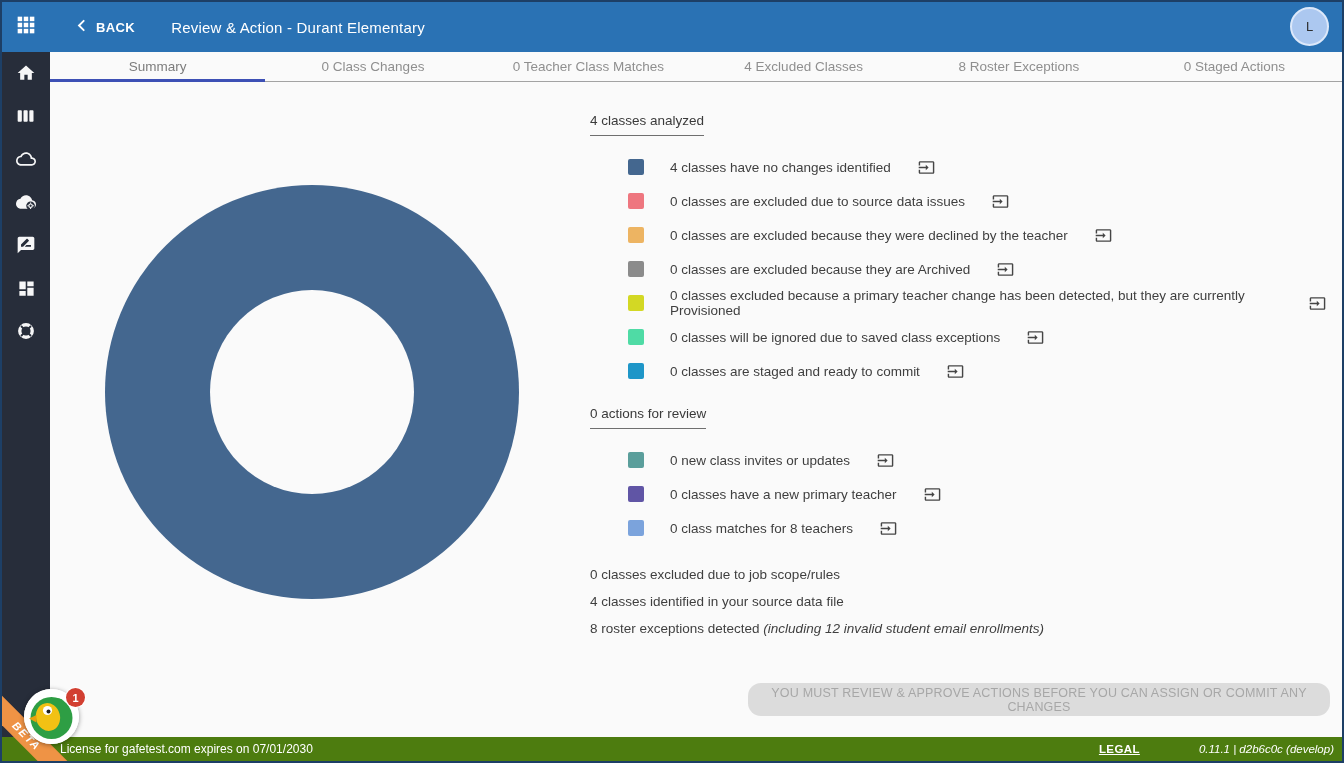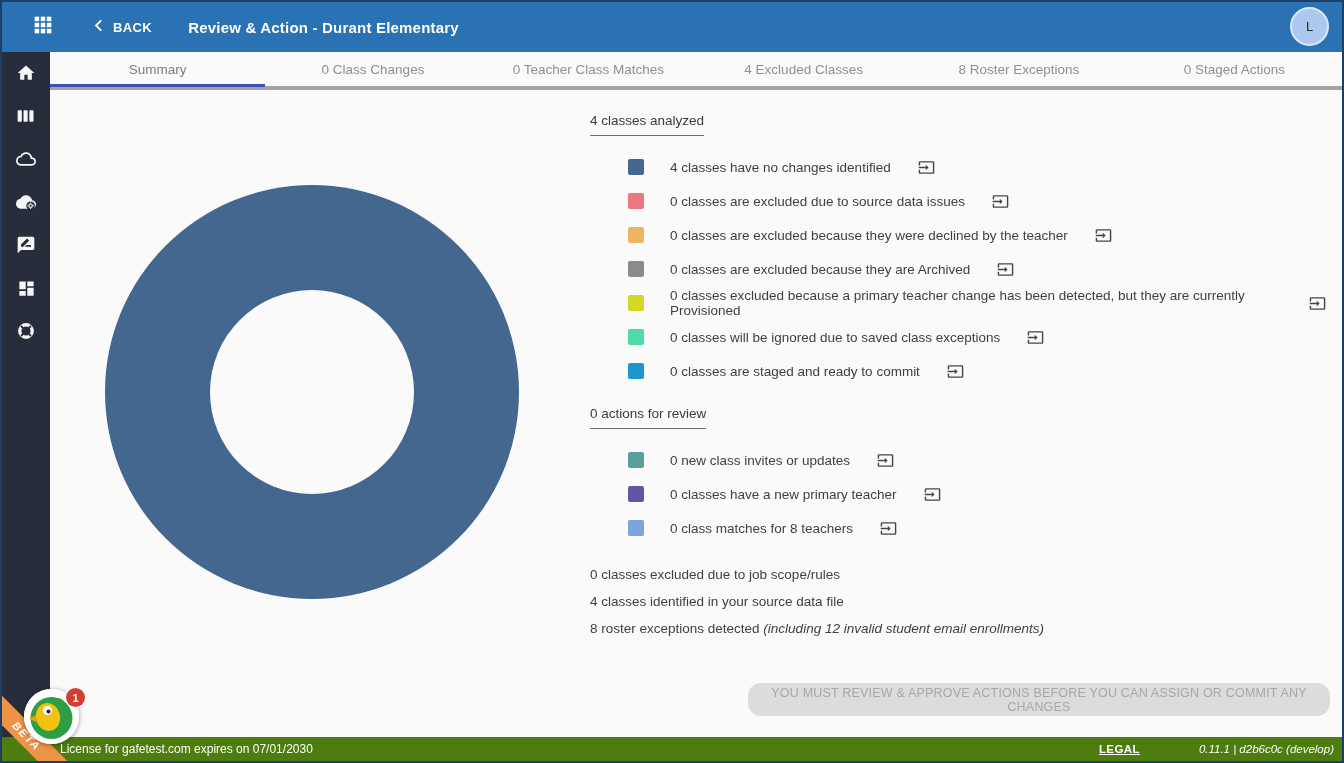--- a/index.html
+++ b/index.html
@@ -5,41 +5,41 @@
   :root{ --accent:#3D50B5; }
   *{ box-sizing:border-box; margin:0; padding:0; }
   body{ font-family:"Liberation Sans", sans-serif; background:#e9e9e9; }
   .frame{
     position:relative; width:1344px; height:763px; overflow:hidden;
     background:#fafafa; border:2px solid #1d3f66;
   }
   
   .topbar{
     position:absolute; left:0; right:0; top:0; height:50px;
-    background:#2A72B4; display:flex; align-items:center; color:#fff; z-index:6;padding-left:17px;
+    background:#2A72B4; display:flex; align-items:center; color:#fff; z-index:6;
   }
   .apps-btn{ width:48px; height:50px; display:flex; align-items:center; justify-content:center; cursor:pointer; }
   .back-btn{ display:flex; align-items:center; gap:7px; margin-left:24px; cursor:pointer; }
   .back-label{ font-size:13px; font-weight:700; letter-spacing:.4px; }
-  .page-title{ margin-left:36px; font-size:15px; font-weight:700; letter-spacing:.2px; }
+  .page-title{ margin-left:36px; font-size:15px; font-weight:400; letter-spacing:.2px; }
   .avatar{
     position:absolute; right:13px; top:5px; width:39px; height:39px; border-radius:50%;
     background:#ACC8F0; border:2px solid #dce8fa; color:#2d2d2d;
     display:flex; align-items:center; justify-content:center; font-size:13px; cursor:pointer;
   }
   
   .sidebar{
     position:absolute; left:0; top:50px; bottom:0; width:48px; background:#272D3A;
     display:flex; flex-direction:column; align-items:center; padding-top:13px; gap:23px; z-index:4;
   }
   .side-icon{ width:21px; height:20px; display:flex; align-items:center; justify-content:center; cursor:pointer; opacity:.96; }
   
   .tabbar{
-    position:absolute; left:48px; right:0; top:50px; height:38px; background:#fafafa;
-    display:flex; border-bottom:4px solid #a3a3a3; z-index:5;
+    position:absolute; left:48px; right:0; top:50px; height:30px; background:#fafafa;
+    display:flex; border-bottom:1px solid #a3a3a3; z-index:5;
   }
   .tab{ flex:1; display:flex; align-items:center; justify-content:center; position:relative; cursor:pointer; }
   .tab-label{ font-size:13.5px; color:#8f8f8f; }
   .tab.active .tab-label{ color:#7d7d7d; }
   .tab.active::after{ content:""; position:absolute; left:0; right:0; bottom:-1px; height:3px; background:var(--accent); }
   
   .main{ position:absolute; left:48px; right:0; top:95px; bottom:28px; }
   .donut{ position:absolute; left:55px; top:88px; width:414px; height:414px; border-radius:50%; background:#44678F; }
   .donut-hole{ position:absolute; left:50%; top:50%; width:204px; height:204px; margin:-102px 0 0 -102px; border-radius:50%; background:#fafafa; }
   .right-col{ position:absolute; left:540px; top:14px; right:16px; }

